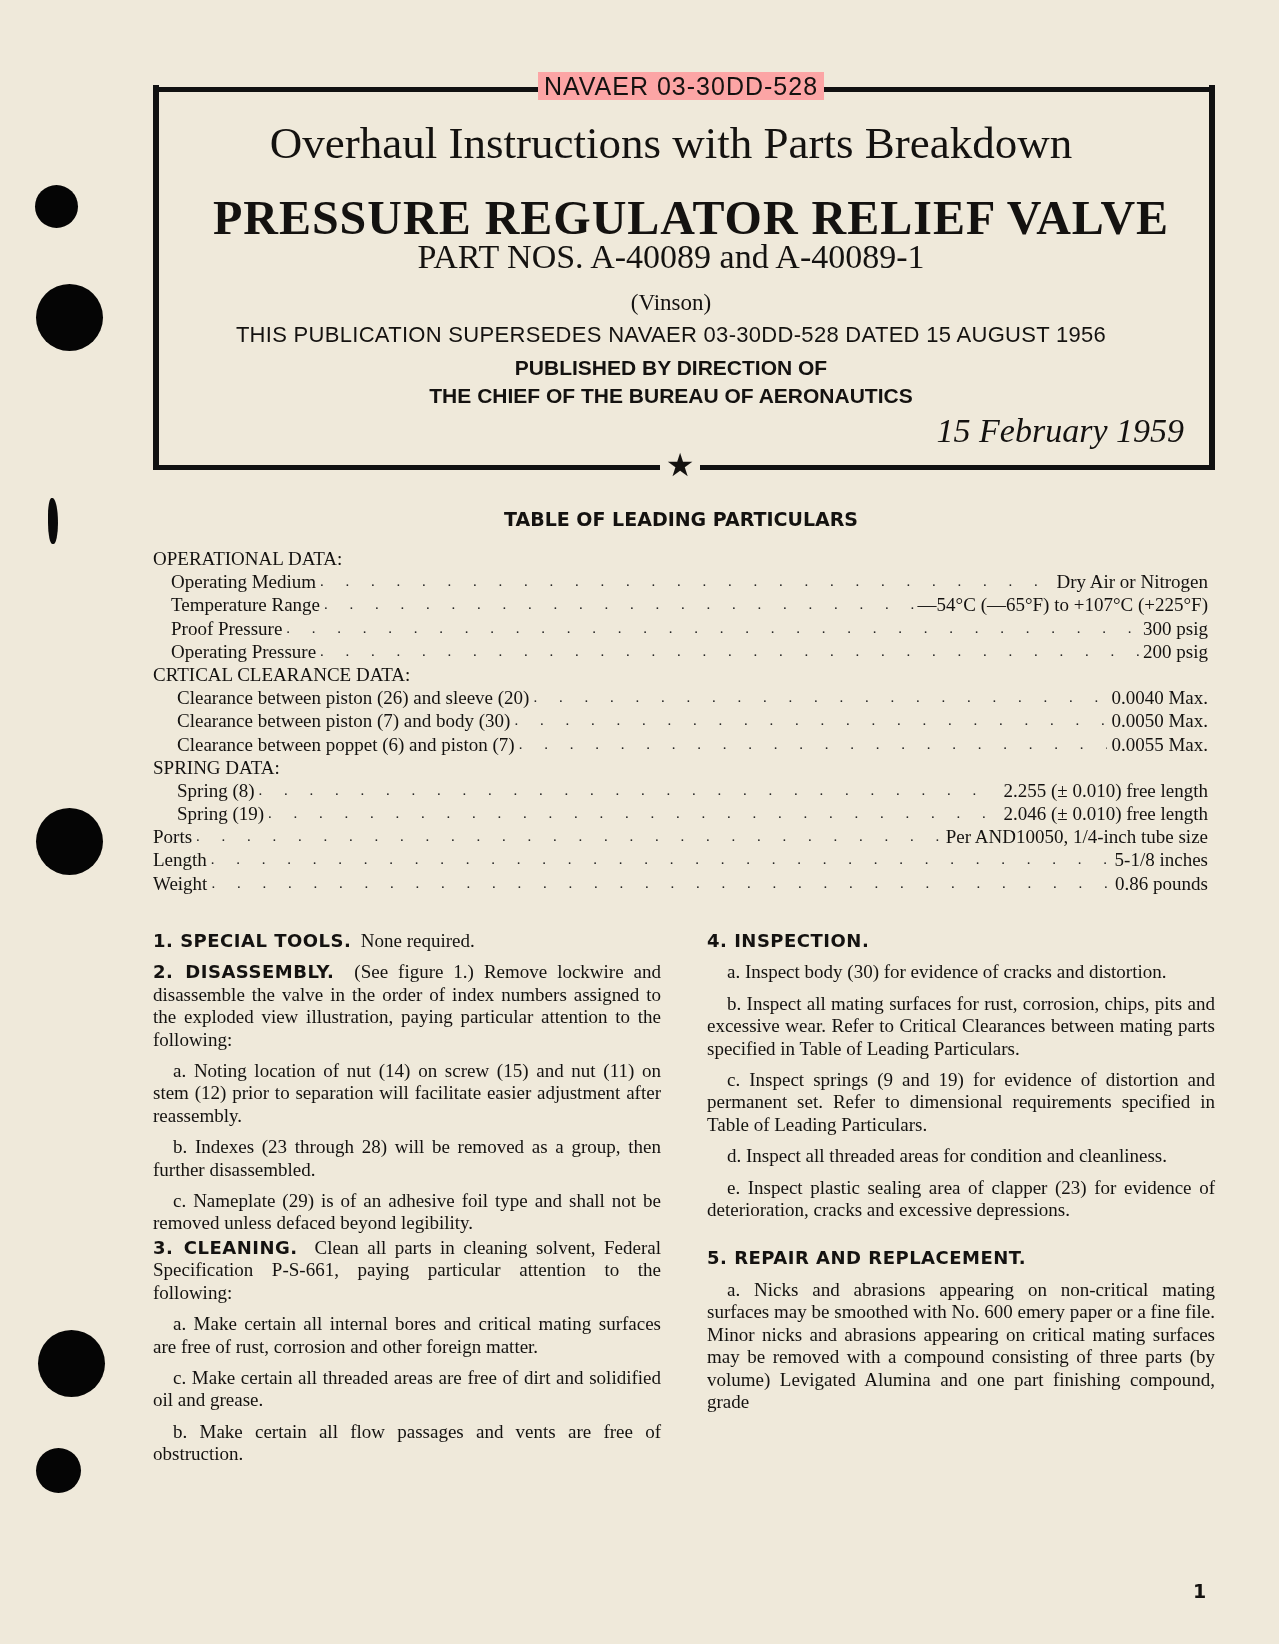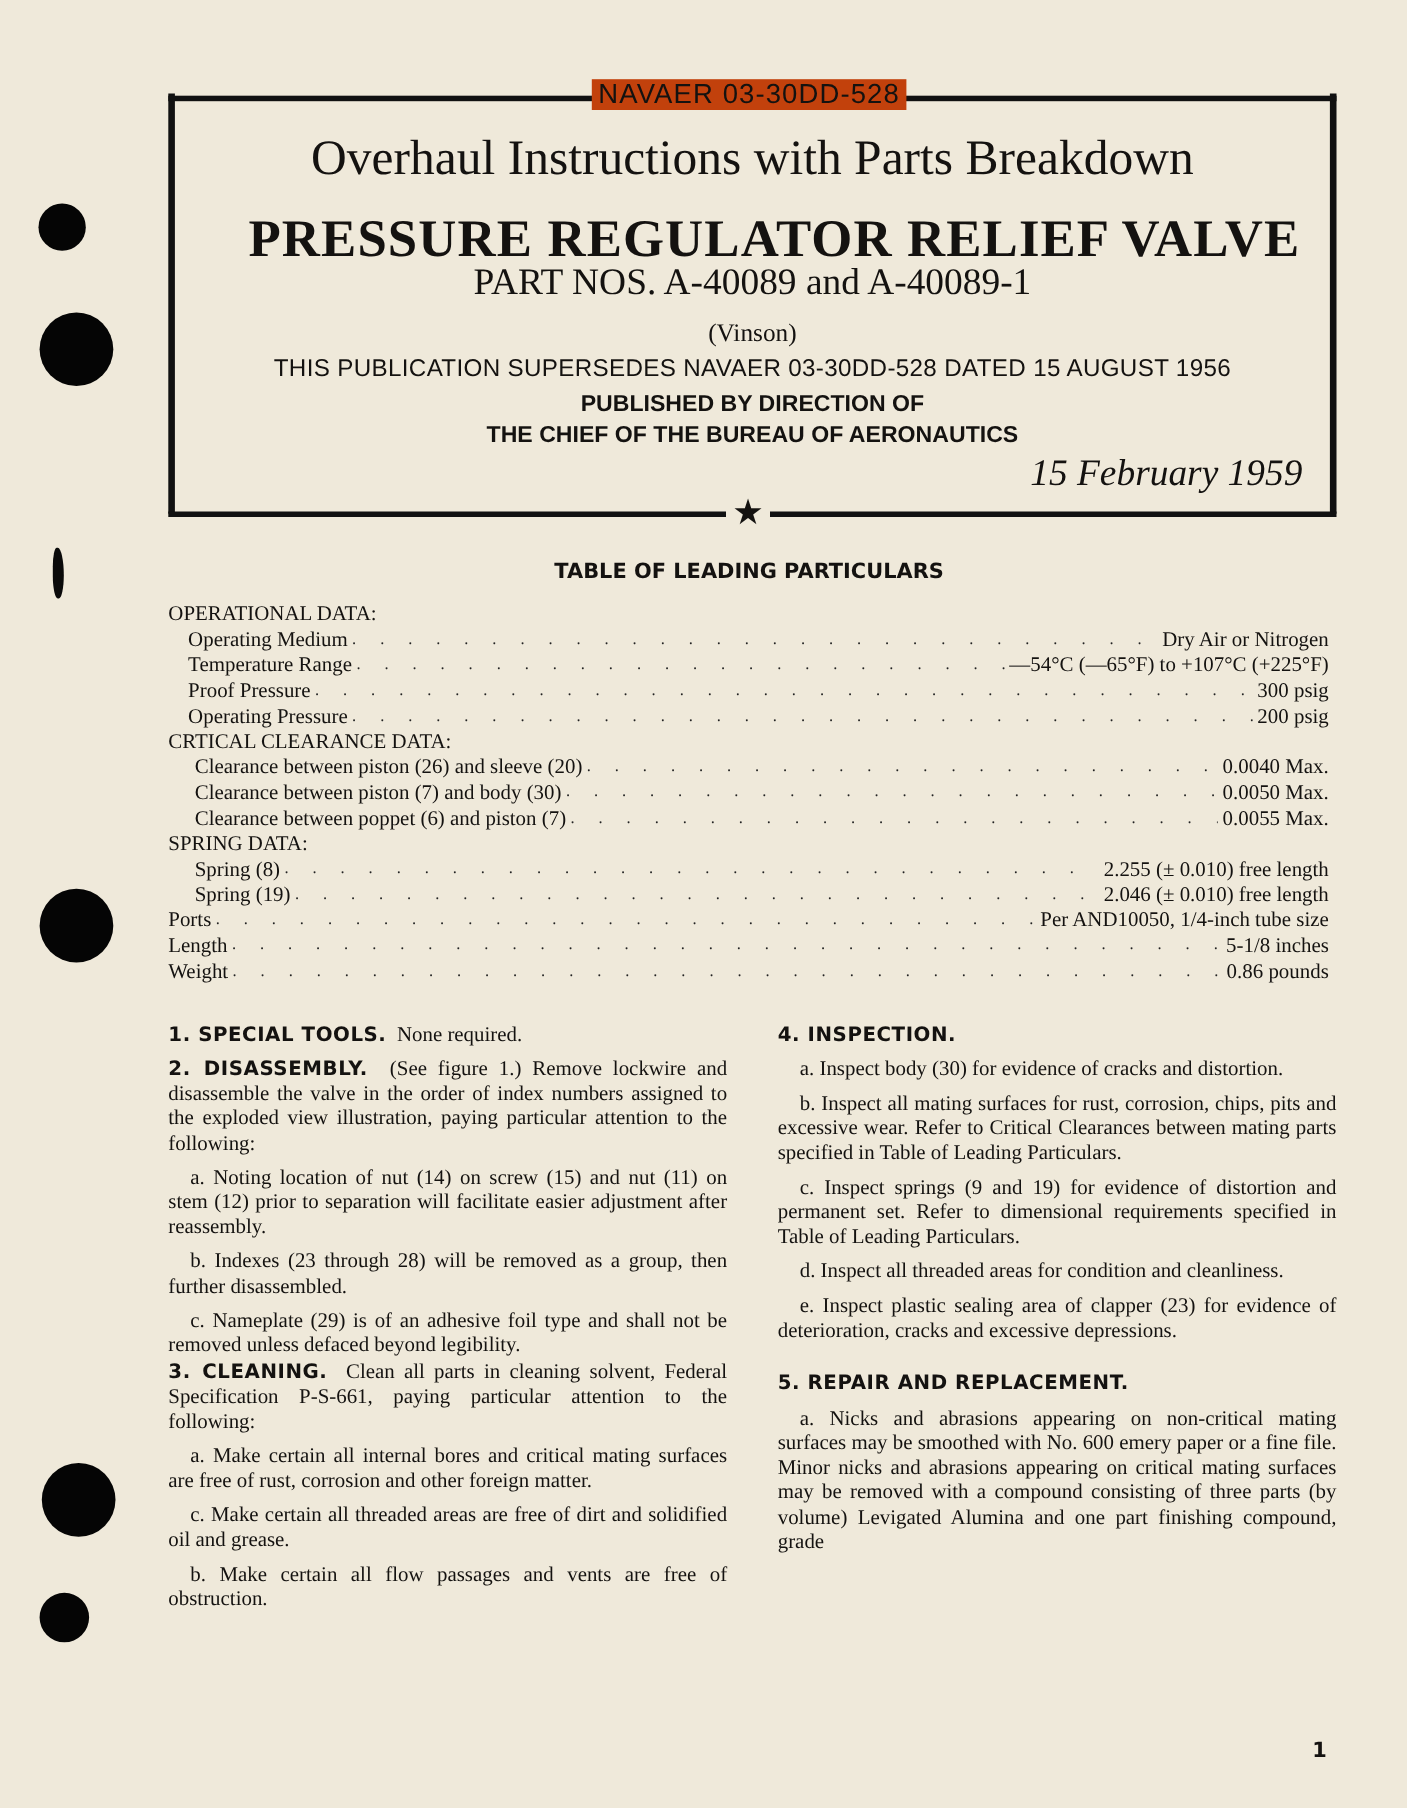--- a/index.html
+++ b/index.html
@@ -19,29 +19,29 @@
   }
   .title-top, .title-bottom {
     position: absolute; left: 153px; width: 1062px; height: 0;
   }
   .title-top { top: 87px; border-top: 5px solid #111; }
   .title-bottom { top: 465px; border-top: 5px solid #111; }
   .navaer {
     position: absolute; top: 72px; left: 0; width: 1362px; text-align: center;
   }
   .navaer span {
-    background: #c2410c; padding: 0 6px;
+    background: #fca5a5; padding: 0 6px;
     font-family: "Liberation Sans", "DejaVu Sans", sans-serif;
     font-size: 25px; letter-spacing: 1px; font-stretch: condensed;
   }
   .star {
     position: absolute; top: 448px; left: 660px; width: 40px; text-align: center;
     background: #efe9da; font-size: 32px; line-height: 34px;
   }
-  .center-line { position: absolute; left: 153px; width: 1062px; text-align: center; }
+  .center-line { position: absolute; left: 140px; width: 1062px; text-align: center; }
   .t-overhaul { top: 117px; font-size: 45px; }
   .t-valve { top: 190px; font-size: 48px; font-weight: bold; letter-spacing: 1px; padding-left: 20px; }
   .t-part { top: 238px; font-size: 34px; }
   .t-vinson { top: 290px; font-size: 23px; }
   .t-sans { font-family: "Liberation Sans", "DejaVu Sans", sans-serif; font-stretch: condensed; }
   .t-supersedes { top: 322px; font-size: 22px; letter-spacing: 0.3px; }
   .t-pub1 { top: 356px; font-size: 21px; font-weight: bold; }
   .t-pub2 { top: 384px; font-size: 21px; font-weight: bold; }
   .t-date { position: absolute; top: 412px; right: 95px; font-size: 34px; font-style: italic; }
 

